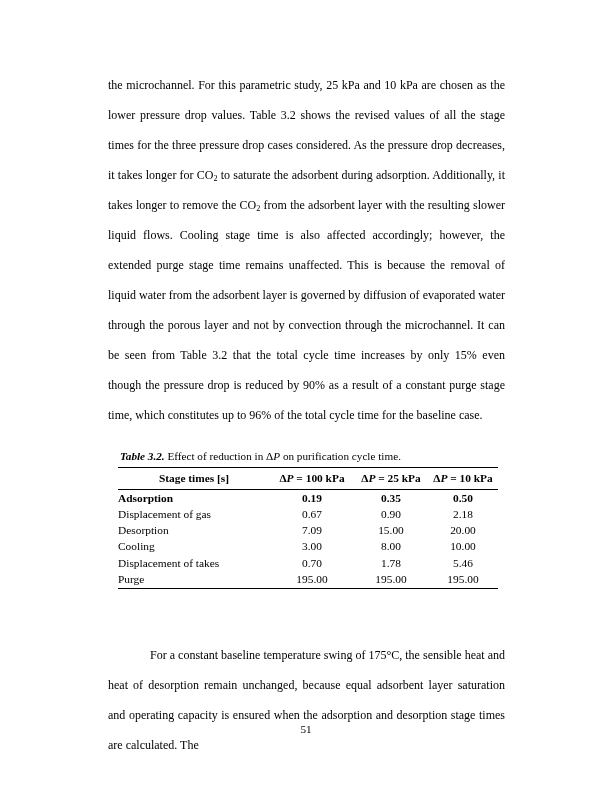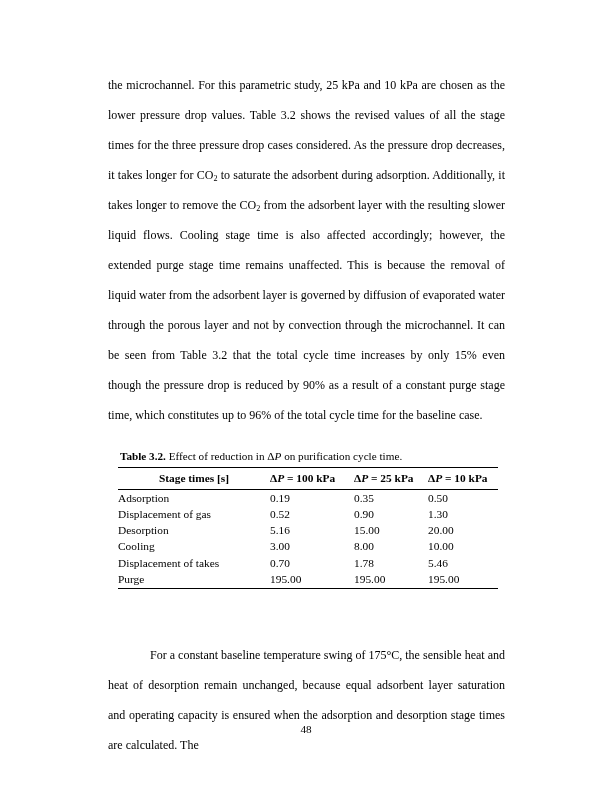--- a/index.html
+++ b/index.html
@@ -64,20 +64,21 @@
 
   .table-caption {
     font-size: 11.2px;
     line-height: 15px;
     margin: 0 0 3px 2px;
     text-align: left;
     white-space: nowrap;
   }
   .table-caption .cap-label {
     font-weight: bold;
+    font-style: italic;
   }
 
   table.data {
     width: 380px;
     border-collapse: collapse;
     font-size: 11.4px;
   }
 
   table.data thead th {
     font-weight: bold;
@@ -86,31 +87,31 @@
     margin-top: 37px;
   }
 
   table.data tbody td {
     padding: 0.6px 0;
     line-height: 15.1px;
     white-space: nowrap;
   }
 
   .rule-top    { border-top: 1.6px solid #000; }
-  .rule-mid    { border-top: 1.1px solid #000; }
+  .rule-mid    { border-top: 1.1px solid #000; font-weight: bold; }
   .rule-bottom { border-top: 1.6px solid #000; }
 
   
   col.c-stage { width: 152px; }
   col.c-v1    { width: 84px; }
   col.c-v2    { width: 74px; }
   col.c-v3    { width: 70px; }
 
   td.stage, th.stage { text-align: left; padding-left: 8px; }
-  td.val, th.val     { text-align: left; }
+  td.val, th.val     { text-align: center; }
   th.stage           { text-align: center; padding-left: 0; }
 
   
   .page-number {
     position: absolute;
     left: 0;
     top: 722px;
     width: 612px;
     text-align: center;
     font-size: 11.2px;
@@ -151,27 +152,27 @@
       </thead>
       <tbody>
         <tr>
           <td class="stage rule-mid">Adsorption</td>
           <td class="val rule-mid">0.19</td>
           <td class="val rule-mid">0.35</td>
           <td class="val rule-mid">0.50</td>
         </tr>
         <tr>
           <td class="stage">Displacement of gas</td>
-          <td class="val">0.52</td>
+          <td class="val">0.67</td>
           <td class="val">0.90</td>
-          <td class="val">1.30</td>
+          <td class="val">2.18</td>
         </tr>
         <tr>
           <td class="stage">Desorption</td>
-          <td class="val">5.16</td>
+          <td class="val">7.09</td>
           <td class="val">15.00</td>
           <td class="val">20.00</td>
         </tr>
         <tr>
           <td class="stage">Cooling</td>
           <td class="val">3.00</td>
           <td class="val">8.00</td>
           <td class="val">10.00</td>
         </tr>
         <tr>
@@ -195,15 +196,15 @@
           <td class="rule-bottom"></td>
         </tr>
       </tfoot>
     </table>
   </div>
 
   <div class="text-col" id="para-bottom">
     <p class="para indent">For a constant baseline temperature swing of 175°C, the sensible heat and heat of desorption remain unchanged, because equal adsorbent layer saturation and operating capacity is ensured when the adsorption and desorption stage times are calculated. The</p>
   </div>
 
-  <div class="page-number">48</div>
+  <div class="page-number">51</div>
 
 </div>
 
 </body></html>

